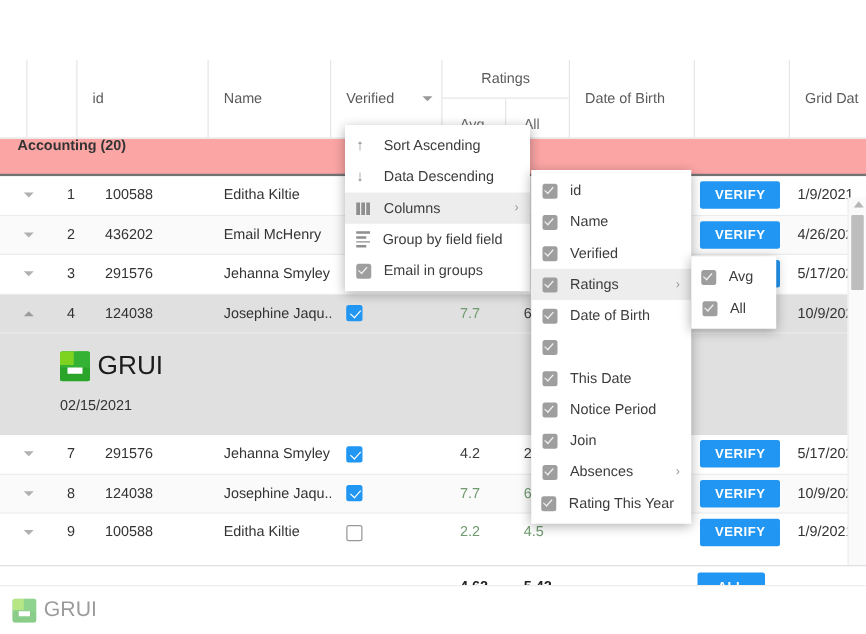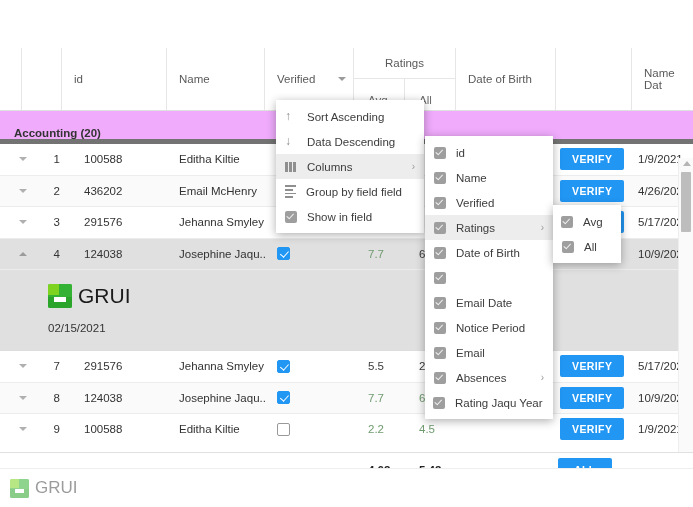--- a/index.html
+++ b/index.html
@@ -47,23 +47,23 @@
   .hcell .gsub:last-child{border-right:none;}
   .caret{
     position:absolute;right:7px;top:50%;margin-top:-2px;
     width:0;height:0;border-left:4px solid transparent;border-right:4px solid transparent;
     border-top:4px solid #9a9a9a;
   }
 
   
   .tbody{position:relative;height:330px;overflow:hidden;background:#fff;}
   .grouphdr{
-    height:28px;display:flex;align-items:flex-end;padding-left:14px;
+    height:28px;display:flex;align-items:flex-start;padding-left:14px;
     font-size:11.5px;font-weight:bold;color:#333;
-    border-bottom:5px solid #737373;background:#f0abfc;
+    border-bottom:2px solid #737373;background:#fca5a5;
   }
   .row{position:relative;height:30.5px;border-bottom:1px solid #ececec;background:#fff;}
   .row.alt{background:#fafafa;}
   .row.sel{background:#e0e0e0;}
   .cell{
     position:absolute;top:0;height:30.5px;box-sizing:border-box;
     display:flex;align-items:center;font-size:11.5px;color:#333;
     padding-left:12px;overflow:hidden;white-space:nowrap;
   }
   .cell.num{justify-content:flex-end;padding-right:8px;padding-left:0;}
@@ -190,21 +190,21 @@
           <div class="gsubs">
             <div class="gsub">Avg</div>
             <div class="gsub">All</div>
           </div>
         </div>
         <div class="hcell" style="left:456px;width:100px;">
           <span>Date of Birth</span>
         </div>
         <div class="hcell" style="left:556px;width:76px;"></div>
         <div class="hcell" style="left:632px;width:61px;border-right:none;">
-          <span>Name Dat</span>
+          <span>Grid Dat</span>
         </div>
       </div>
     </div>
 
     <div class="tbody">
 
       <div class="grouphdr">
         <span>Accounting (20)</span>
       </div>
 
@@ -298,21 +298,21 @@
       <div class="row">
         <div class="cell" style="left:0;width:46px;justify-content:center;padding-left:0;">
             <span class="expander"></span>
           </div>
         <div class="cell num" style="left:46px;width:22px;">7</div>
         <div class="cell" style="left:72px;width:95px;">291576</div>
         <div class="cell" style="left:167px;width:98px;">Jehanna Smyley</div>
         <div class="cell" style="left:265px;width:89px;">
             <span class="vbox on"></span>
           </div>
-        <div class="cell rating mid" style="left:354px;width:51px;">5.5</div>
+        <div class="cell rating mid" style="left:354px;width:51px;">4.2</div>
         <div class="cell rating mid" style="left:405px;width:51px;">2.7</div>
         <div class="cell" style="left:456px;width:100px;"></div>
         <div class="cell" style="left:560px;width:72px;padding-left:0;">
             <button class="verify-btn">VERIFY</button>
           </div>
         <div class="cell" style="left:634px;width:59px;padding-left:4px;">5/17/202</div>
       </div>
 
       <div class="row alt">
         <div class="cell" style="left:0;width:46px;justify-content:center;padding-left:0;">
@@ -413,21 +413,21 @@
             <i></i>
             <i></i>
           </span>
         </span>
       <span class="mtext">Group by field field</span>
     </div>
     <div class="mi">
       <span class="micon">
           <span class="cbx"></span>
         </span>
-      <span class="mtext">Show in field</span>
+      <span class="mtext">Email in groups</span>
     </div>
   </div>
 
   <div class="menu" id="cols-menu">
     <div class="mi">
       <span class="micon">
           <span class="cbx"></span>
         </span>
       <span class="mtext">id</span>
     </div>
@@ -459,46 +459,46 @@
     <div class="mi">
       <span class="micon">
           <span class="cbx"></span>
         </span>
       <span class="mtext"></span>
     </div>
     <div class="mi">
       <span class="micon">
           <span class="cbx"></span>
         </span>
-      <span class="mtext">Email Date</span>
+      <span class="mtext">This Date</span>
     </div>
     <div class="mi">
       <span class="micon">
           <span class="cbx"></span>
         </span>
       <span class="mtext">Notice Period</span>
     </div>
     <div class="mi">
       <span class="micon">
           <span class="cbx"></span>
         </span>
-      <span class="mtext">Email</span>
+      <span class="mtext">Join</span>
     </div>
     <div class="mi">
       <span class="micon">
           <span class="cbx"></span>
         </span>
       <span class="mtext">Absences</span>
       <span class="arrow">›</span>
     </div>
     <div class="mi">
       <span class="micon">
           <span class="cbx"></span>
         </span>
-      <span class="mtext">Rating Jaqu Year</span>
+      <span class="mtext">Rating This Year</span>
     </div>
   </div>
 
   <div class="menu" id="ratings-menu">
     <div class="mi">
       <span class="micon">
           <span class="cbx"></span>
         </span>
       <span class="mtext">Avg</span>
     </div>

